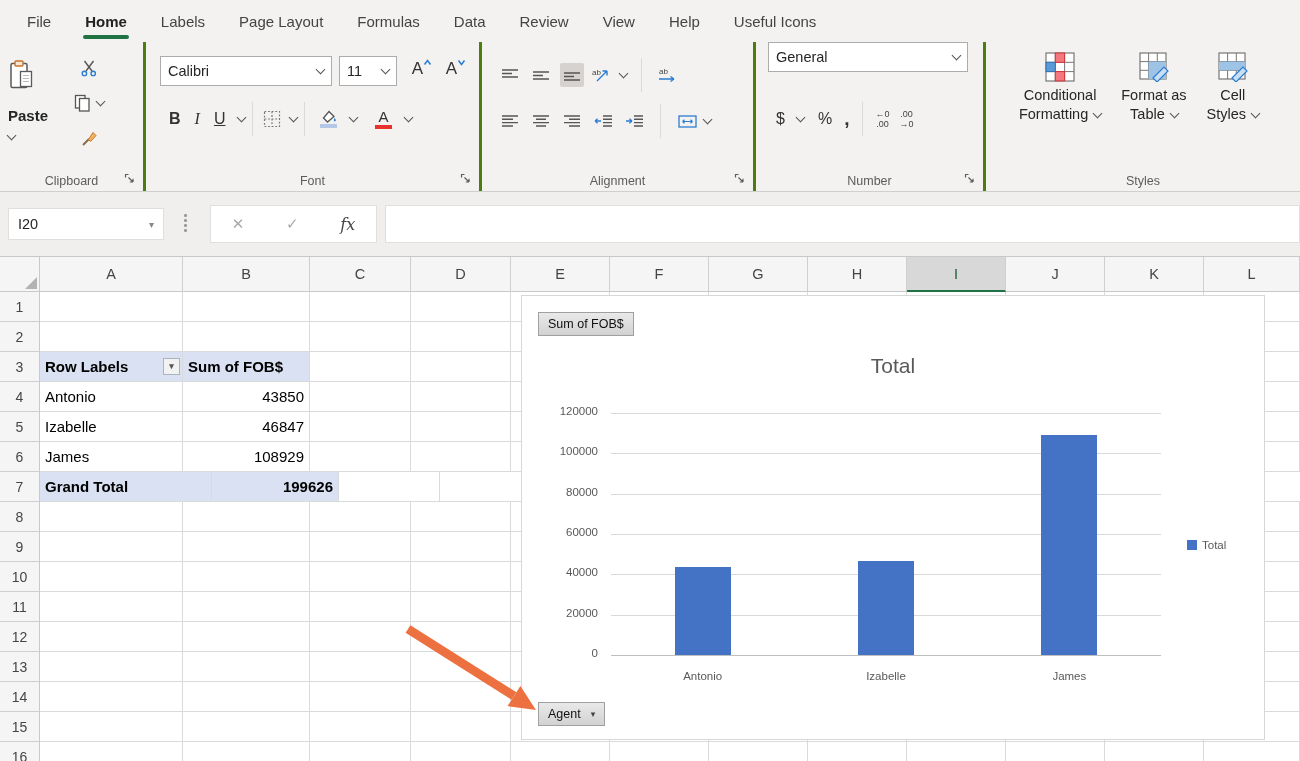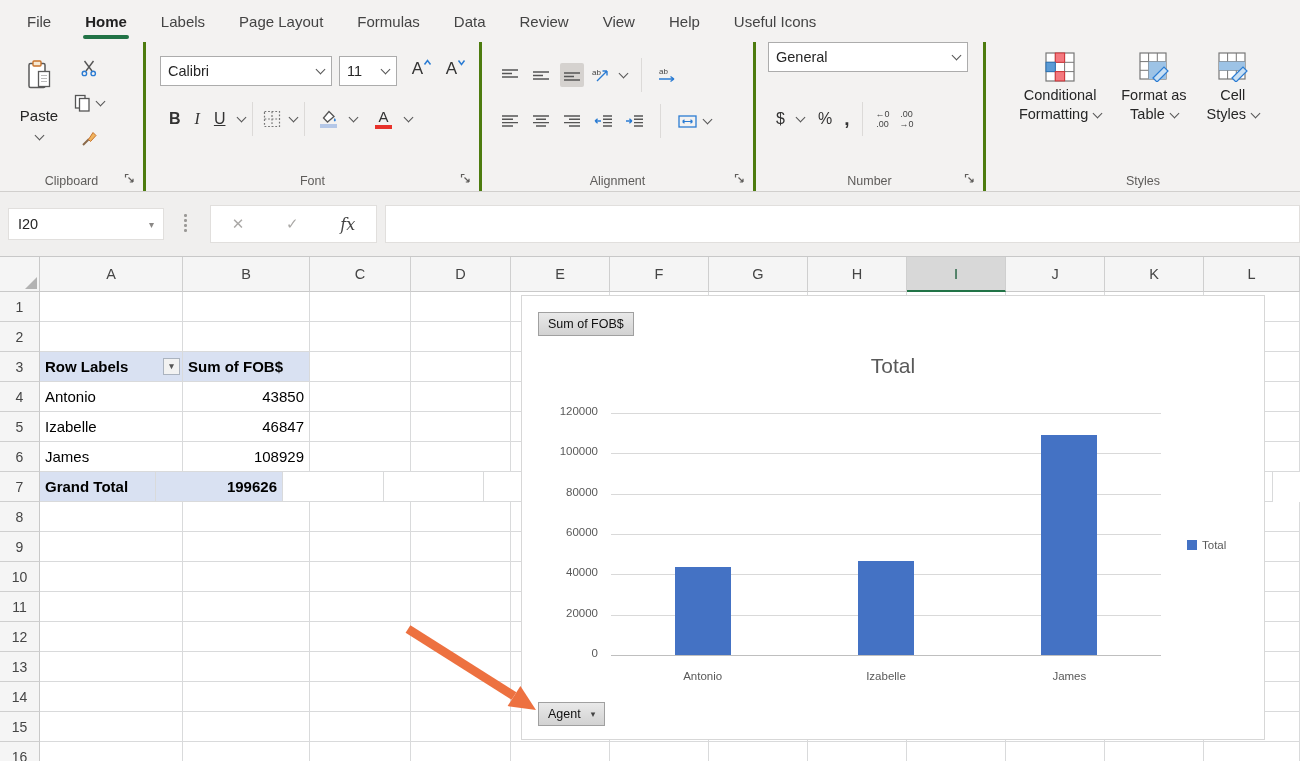--- a/index.html
+++ b/index.html
@@ -26,21 +26,21 @@
   .chev{ display:inline-block; width:6px; height:6px; border-right:1.4px solid #555; border-bottom:1.4px solid #555;
          transform:rotate(45deg); margin-left:6px; margin-top:-3px; flex:none; }
   .vsep{ width:1px; height:34px; background:#DCDAD8; margin:0 7px; flex:none; }
   .sbtn{ display:flex; align-items:center; justify-content:center; min-width:24px; height:24px; cursor:default; }
   .sbtn.sel, .fbtn.sel{ background:#D5D2CF; border-radius:2px; }
   .fbtn{ font-size:16px; color:#333; padding:3px 7px; }
   .fbtn.b{ font-weight:bold; } .fbtn.i{ font-style:italic; font-family:"Liberation Serif",serif; }
   .fbtn.u{ text-decoration:underline; }
   
   .paste-btn{ position:absolute; left:8px; top:10px; width:62px; height:114px; display:flex; flex-direction:column;
-              align-items:center; padding-top:8px; box-sizing:border-box; }
+              padding-top:8px; box-sizing:border-box;font-weight:bold; }
   .plabel{ font-size:15px; color:#262626; margin-top:16px; }
   .paste-btn .chev{ margin-top:8px; margin-left:0; }
   .clip-col{ position:absolute; left:74px; top:14px; display:flex; flex-direction:column; gap:11px; }
   
   .ga{ font-size:17px; color:#333; display:flex; align-items:flex-start; padding:0 5px; }
   .fc{ display:flex; flex-direction:column; align-items:center; font-size:15px; color:#333; line-height:15px; padding:0 4px; }
   .fcbar{ width:17px; height:4px; background:#E8322B; margin-top:1px; }
   .fillbar{ width:17px; height:4px; background:#B4C7E7; margin-top:1px; }
   
   .decbtn{ display:flex; flex-direction:column; line-height:10px; font-size:9px; color:#444; padding:0 5px; text-align:center; }
@@ -512,21 +512,21 @@
         <div class="cell" style="width: 99px;"></div>
         <div class="cell" style="width: 99px;"></div>
         <div class="cell" style="width: 99px;"></div>
         <div class="cell" style="width: 99px;"></div>
         <div class="cell" style="width: 99px;"></div>
         <div class="cell" style="width: 99px;"></div>
         <div class="cell" style="width: 99px;"></div>
         <div class="cell" style="width: 96px;"></div>
       </div>
       <div class="cell-row">
-        <div class="cell pv-h" style="width: 116px;">Grand Total</div>
+        <div class="cell pv-h" style="width: 172px;">Grand Total</div>
         <div class="cell num pv-h" style="width: 127px;">199626</div>
         <div class="cell" style="width: 101px;"></div>
         <div class="cell" style="width: 100px;"></div>
         <div class="cell" style="width: 99px;"></div>
         <div class="cell" style="width: 99px;"></div>
         <div class="cell" style="width: 99px;"></div>
         <div class="cell" style="width: 99px;"></div>
         <div class="cell" style="width: 99px;"></div>
         <div class="cell" style="width: 99px;"></div>
         <div class="cell" style="width: 99px;"></div>

